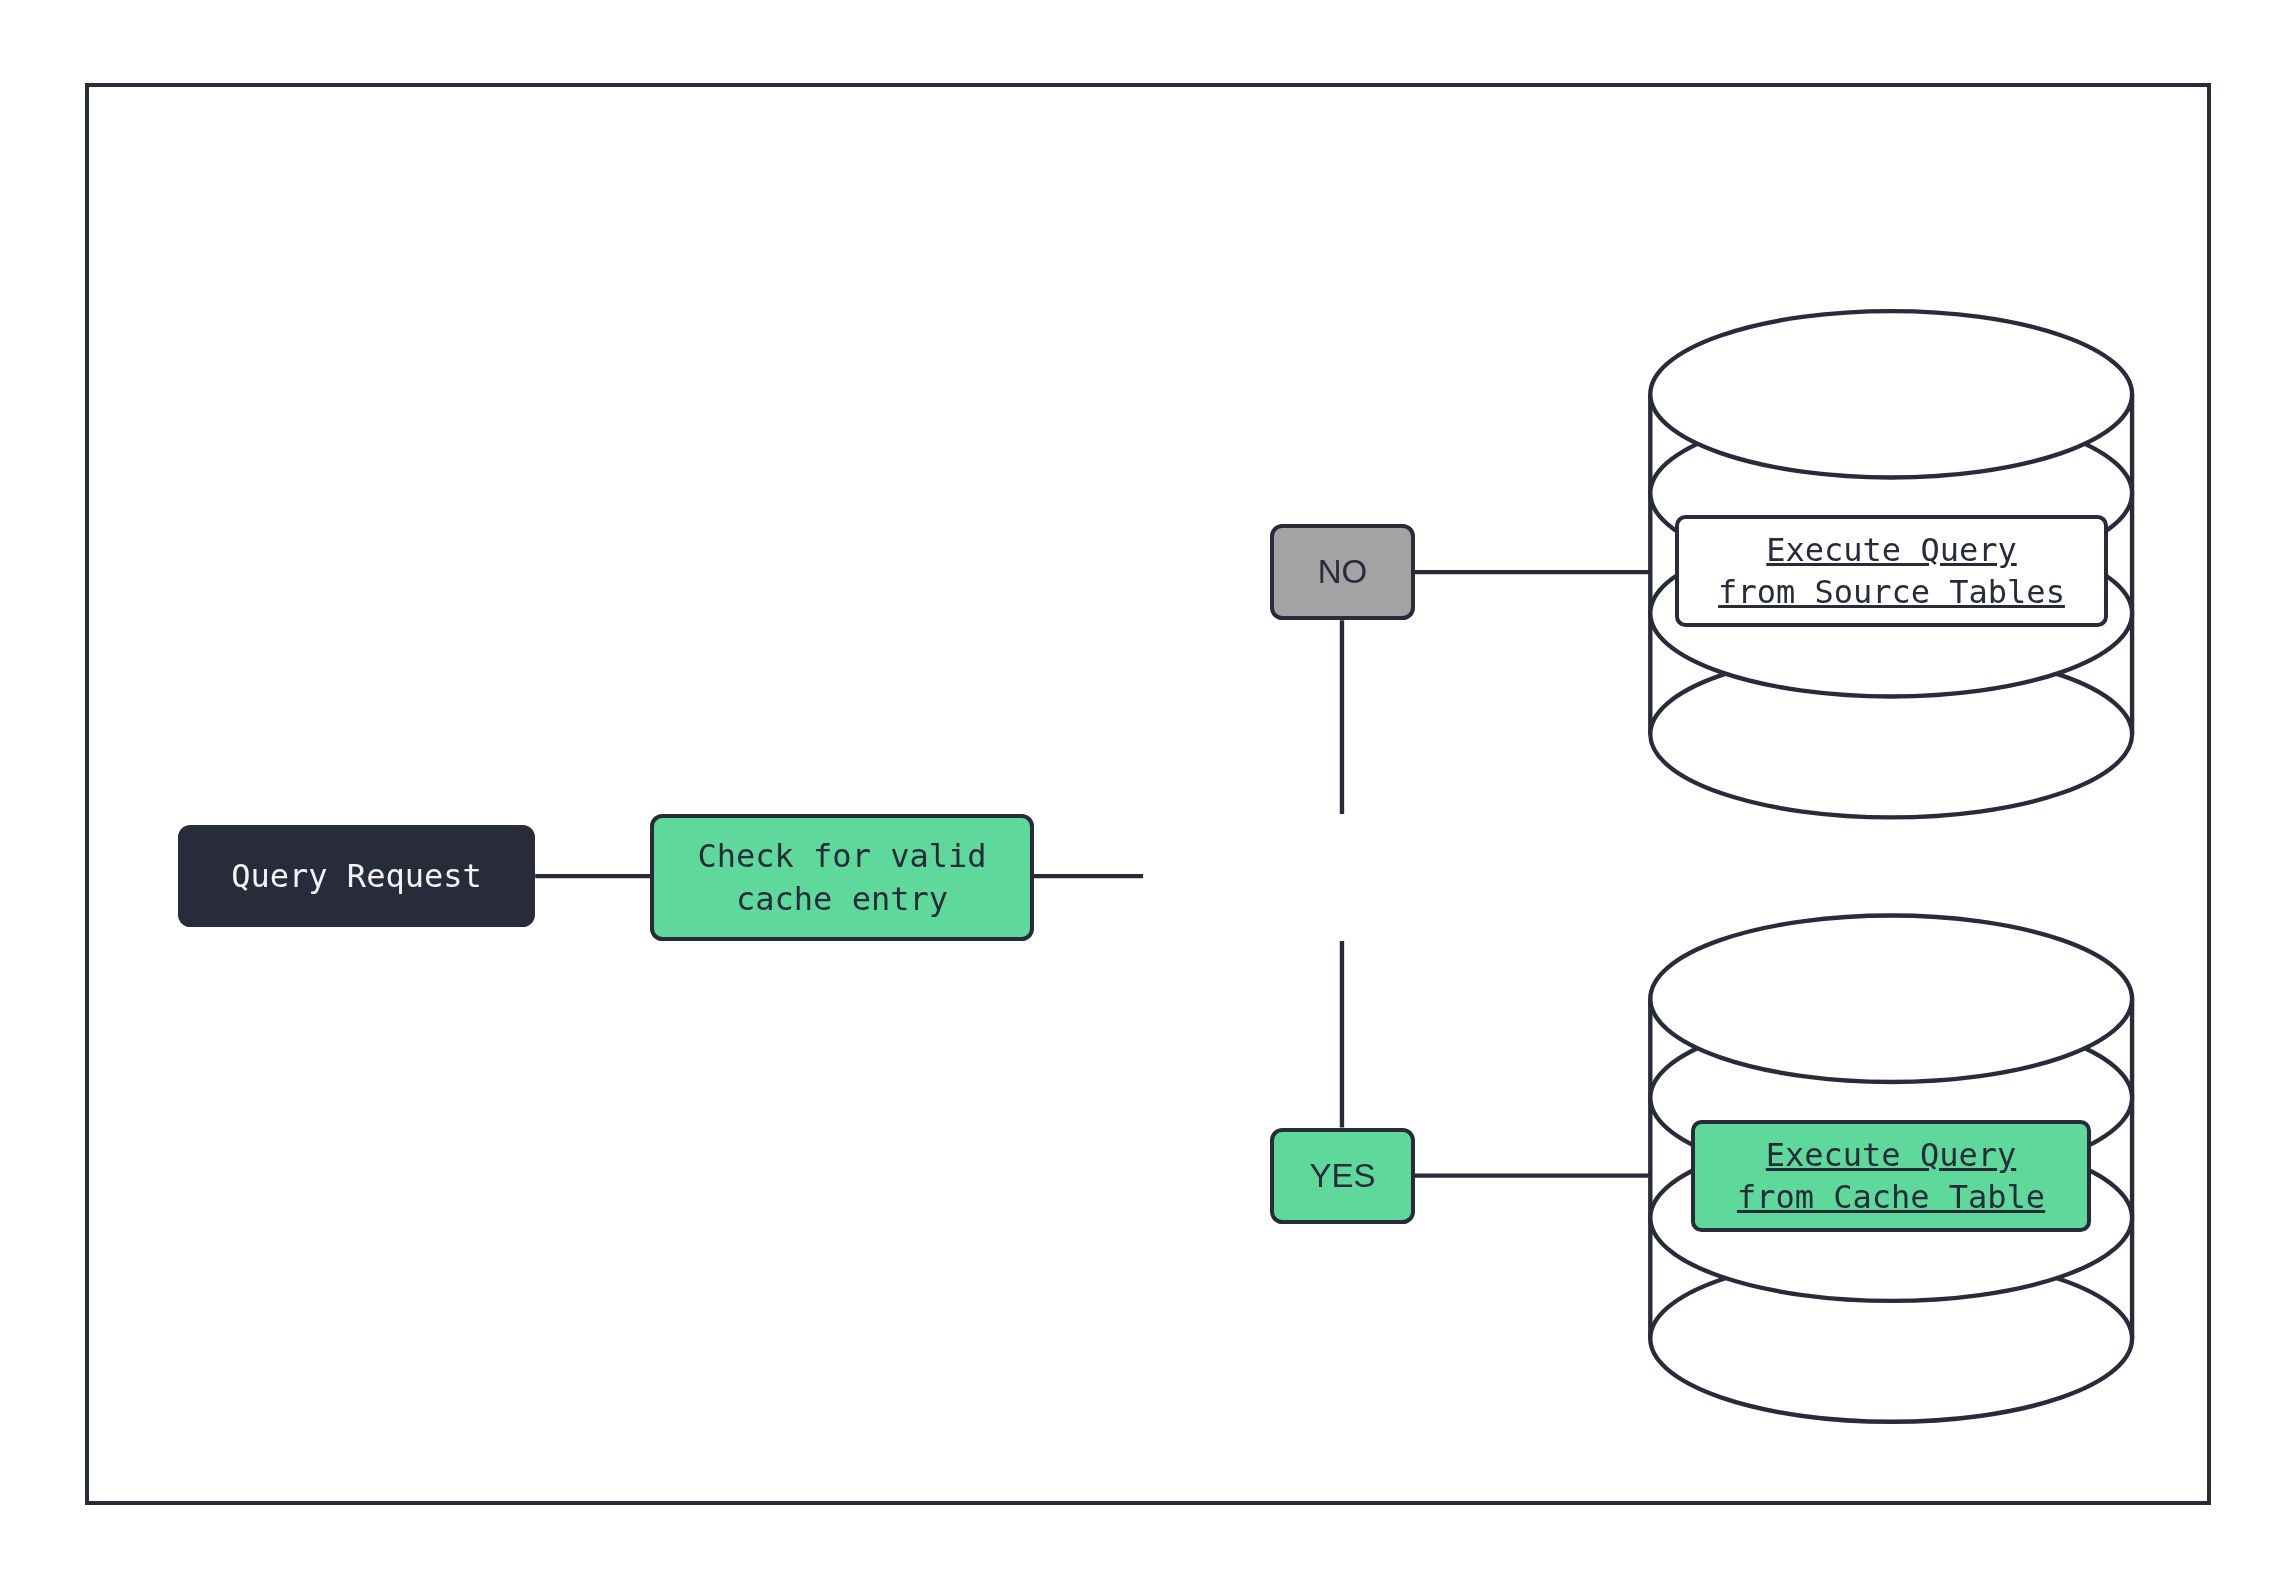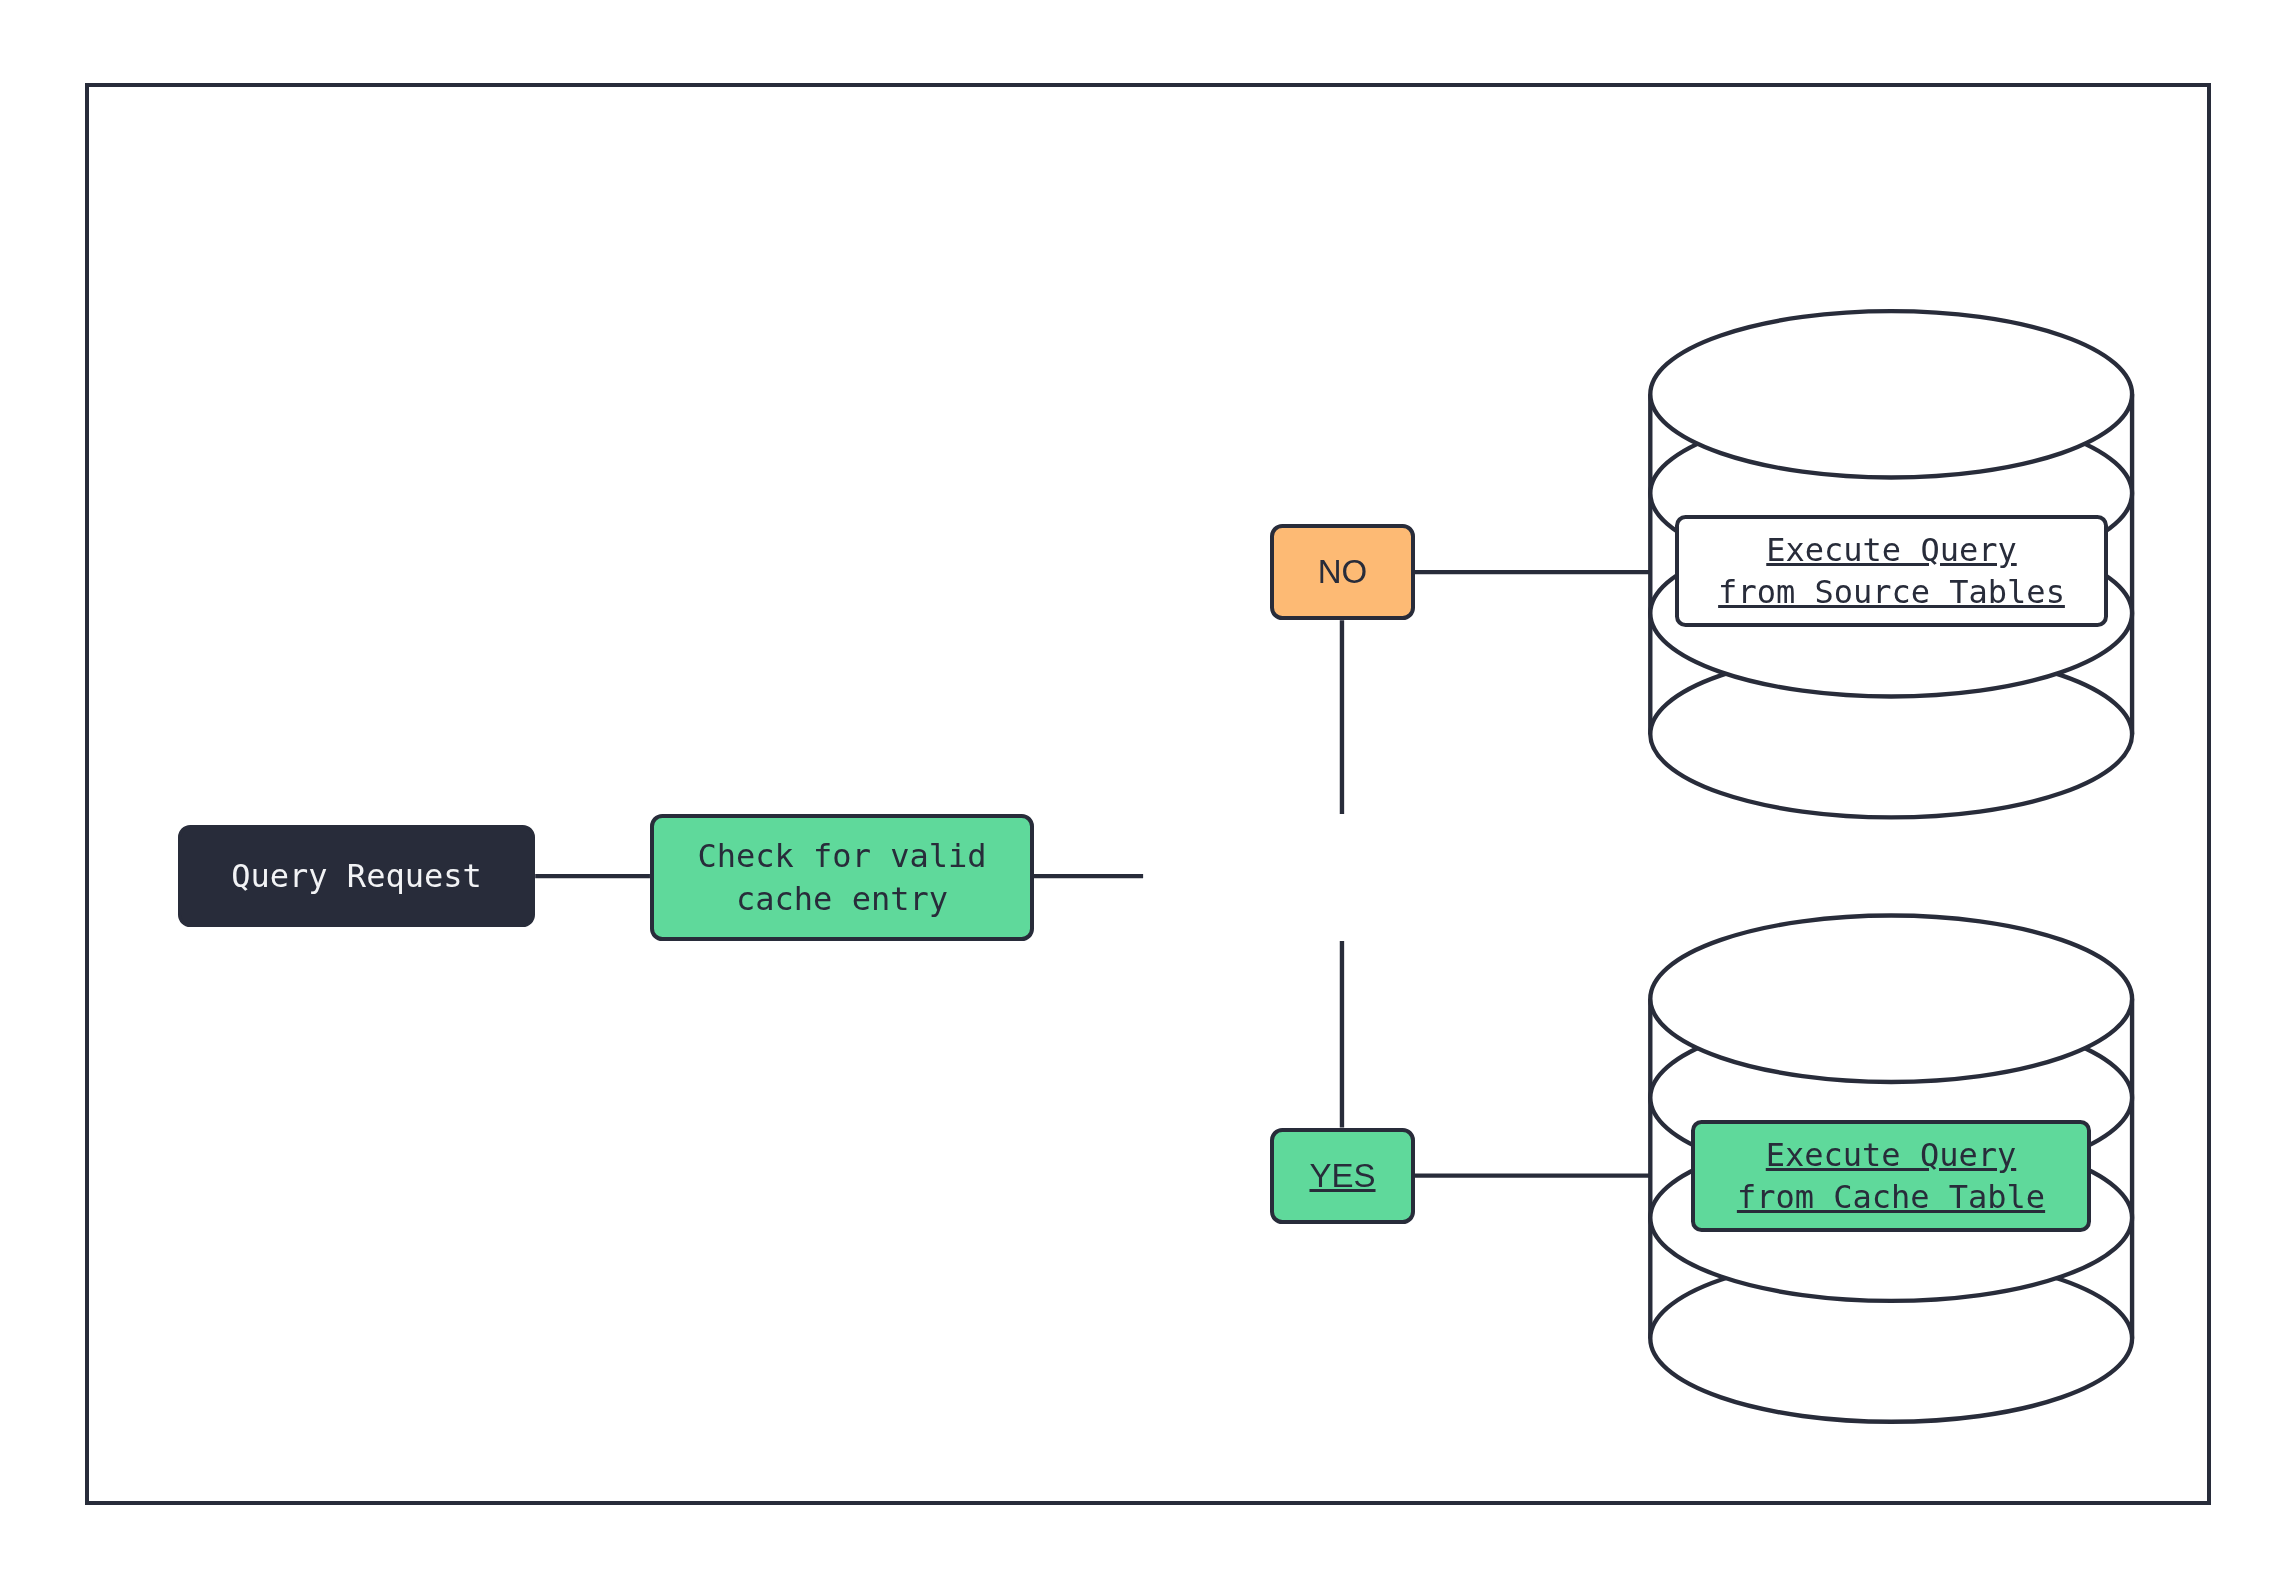--- a/index.html
+++ b/index.html
@@ -109,25 +109,25 @@
     display: flex;
     align-items: center;
     justify-content: center;
     font-family: "Liberation Sans", sans-serif;
     font-size: 33px;
     border-radius: 12.3px;
     border: 4.4px solid #282c3a;
   }
   #label-no {
     left: 1270px; top: 524px; width: 145px; height: 96px;
-    background: #fdba74; color: #282c3a;
+    background: #a3a3a3; color: #282c3a;
   }
   #label-yes {
     left: 1270px; top: 1128px; width: 145px; height: 96px;
-    background: #5fd99b; color: #282c3a; text-decoration: underline;
+    background: #5fd99b; color: #282c3a;
   }
 
   
   .cyl-label {
     position: absolute;
     box-sizing: border-box;
     display: flex;
     align-items: center;
     justify-content: center;
     text-align: center;

